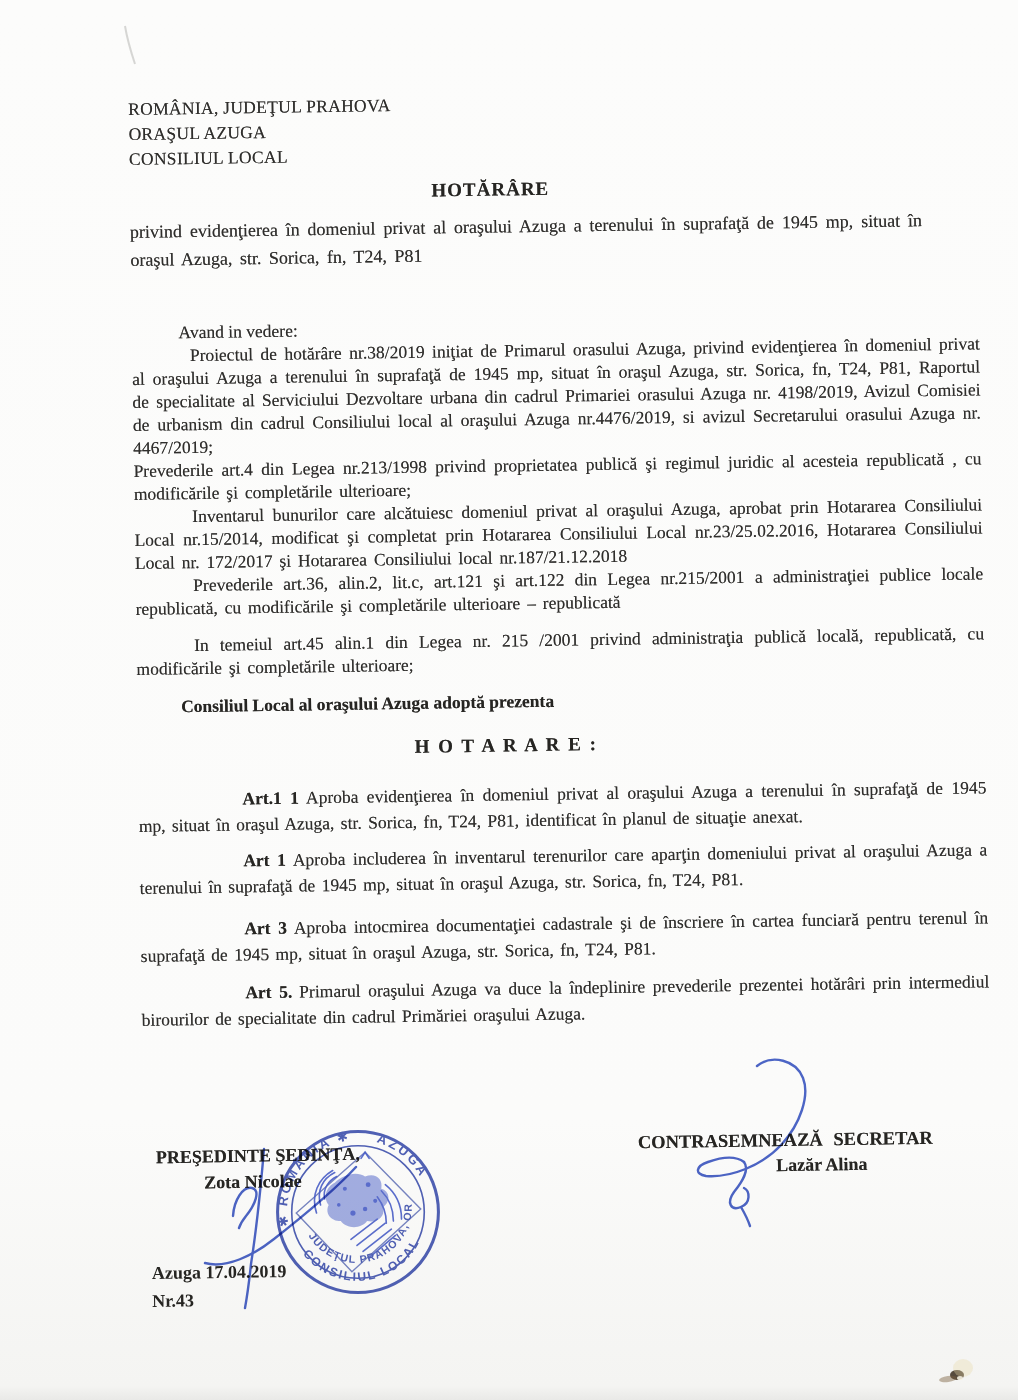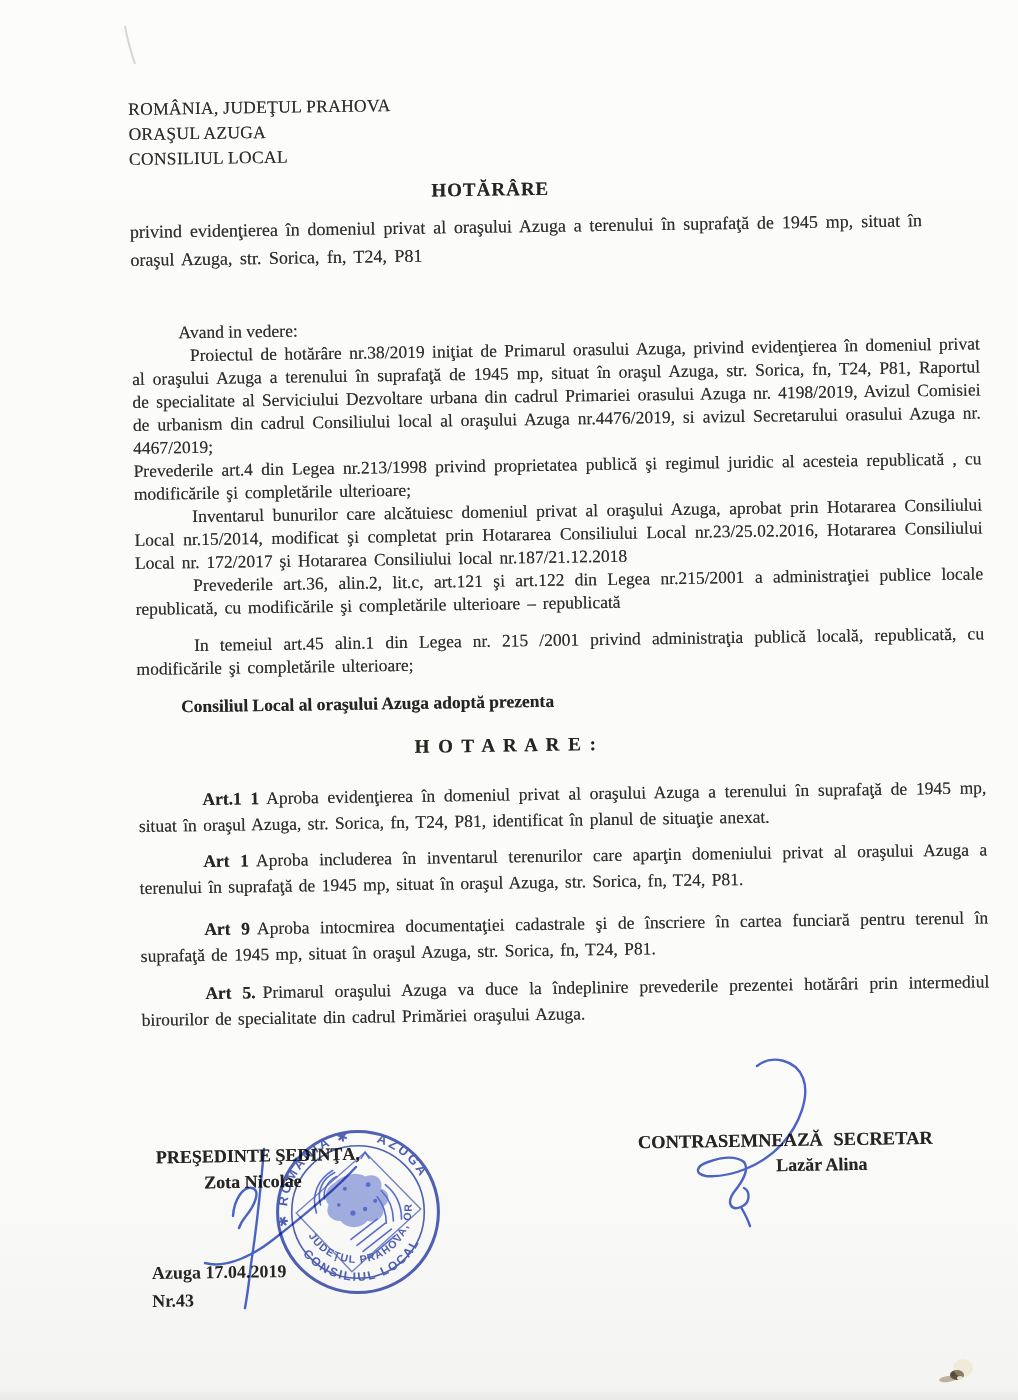--- a/index.html
+++ b/index.html
@@ -22,21 +22,21 @@
   .title{font-weight:bold;font-size:19px;letter-spacing:1px;margin:11px 0 0 302px;line-height:24px;color:#262522;}
   .subtitle{margin:11px 0 0 0;width:792px;line-height:28px;text-align:justify;word-spacing:3px;font-size:18px;}
   .avand{margin:48px 0 0 0;padding-left:47px;line-height:23px;}
   p{margin:0;}
   .r{line-height:23px;text-align:justify;word-spacing:2.5px;}
   .r.ind{text-indent:58px;}
   .r.gap{margin-top:14px;}
   .adopt{margin:14px 0 0 0;padding-left:44px;font-weight:bold;line-height:24px;color:#262522;}
   .decision{margin:20px 0 0 277px;font-weight:bold;font-size:19px;letter-spacing:2px;line-height:24px;color:#262522;}
   .art{line-height:26px;text-align:justify;word-spacing:2px;text-indent:64px;}
-  .art b{margin-right:7px;color:#262522;}
+  .art b{margin-right:7px;color:#262522;margin-left:40px;}
   .a0{margin-top:24px;}.a1{margin-top:10px;}.a2{margin-top:16px;}.a3{margin-top:12px;}
   .sig{position:absolute;font-weight:bold;color:#262522;text-shadow:0 0 .5px rgba(40,40,40,.6);}
   .sig-left{left:156px;top:1145px;width:270px;transform:rotate(-1deg);font-size:18px;}
   .sig-left .nm{margin-top:5px;margin-left:48px;}
   .sig-right{left:638px;top:1130px;width:300px;transform:rotate(-0.9deg);font-size:18.5px;}
   .sig-right .ttl{word-spacing:6px;}
   .sig-right .nm{margin-top:4px;margin-left:138px;font-size:18px;}
   .footer{position:absolute;left:152px;top:1258px;font-weight:bold;font-size:18px;line-height:28px;transform:rotate(-0.8deg);color:#262522;}
   .stamp{position:absolute;left:272px;top:1126px;width:172px;height:172px;mix-blend-mode:multiply;opacity:.92;}
   .stamp text{font-family:"Liberation Sans","DejaVu Sans",sans-serif;font-weight:bold;fill:#4254b2;}
@@ -69,21 +69,21 @@
     <p class="r ind">Inventarul bunurilor care alcătuiesc domeniul privat al oraşului Azuga, aprobat prin Hotararea Consiliului Local nr.15/2014, modificat şi completat prin Hotararea Consiliului Local nr.23/25.02.2016, Hotararea Consiliului Local nr. 172/2017 şi Hotararea Consiliului local nr.187/21.12.2018</p>
     <p class="r ind">Prevederile art.36, alin.2, lit.c, art.121 şi art.122 din Legea nr.215/2001 a administraţiei publice locale republicată, cu modificările şi completările ulterioare – republicată</p>
     <p class="r ind gap">In temeiul art.45 alin.1 din Legea nr. 215 /2001 privind administraţia publică locală, republicată, cu modificările şi completările ulterioare;</p>
 
     <p class="adopt">Consiliul Local al oraşului Azuga adoptă prezenta</p>
 
     <div class="decision">H O T A R A R E :</div>
 
     <p class="art a0"><b>Art.1 1</b><span>Aproba evidenţierea în domeniul privat al oraşului Azuga a terenului în suprafaţă de 1945 mp, situat în oraşul Azuga, str. Sorica, fn, T24, P81, identificat în planul de situaţie anexat.</span></p>
     <p class="art a1"><b>Art 1</b><span>Aproba includerea în inventarul terenurilor care aparţin domeniului privat al oraşului Azuga a terenului în suprafaţă de 1945 mp, situat în oraşul Azuga, str. Sorica, fn, T24, P81.</span></p>
-    <p class="art a2"><b>Art 9</b><span>Aproba intocmirea documentaţiei cadastrale şi de înscriere în cartea funciară pentru terenul în suprafaţă de 1945 mp, situat în oraşul Azuga, str. Sorica, fn, T24, P81.</span></p>
+    <p class="art a2"><b>Art 3</b><span>Aproba intocmirea documentaţiei cadastrale şi de înscriere în cartea funciară pentru terenul în suprafaţă de 1945 mp, situat în oraşul Azuga, str. Sorica, fn, T24, P81.</span></p>
     <p class="art a3"><b>Art 5.</b><span>Primarul oraşului Azuga va duce la îndeplinire prevederile prezentei hotărâri prin intermediul birourilor de specialitate din cadrul Primăriei oraşului Azuga.</span></p>
   </div>
 
   <div class="sig sig-left">
     <div class="ttl">PREŞEDINTE ŞEDINŢA,</div>
     <div class="nm">Zota Nicolae</div>
   </div>
 
   <div class="sig sig-right">
     <div class="ttl">CONTRASEMNEAZĂ SECRETAR</div>

